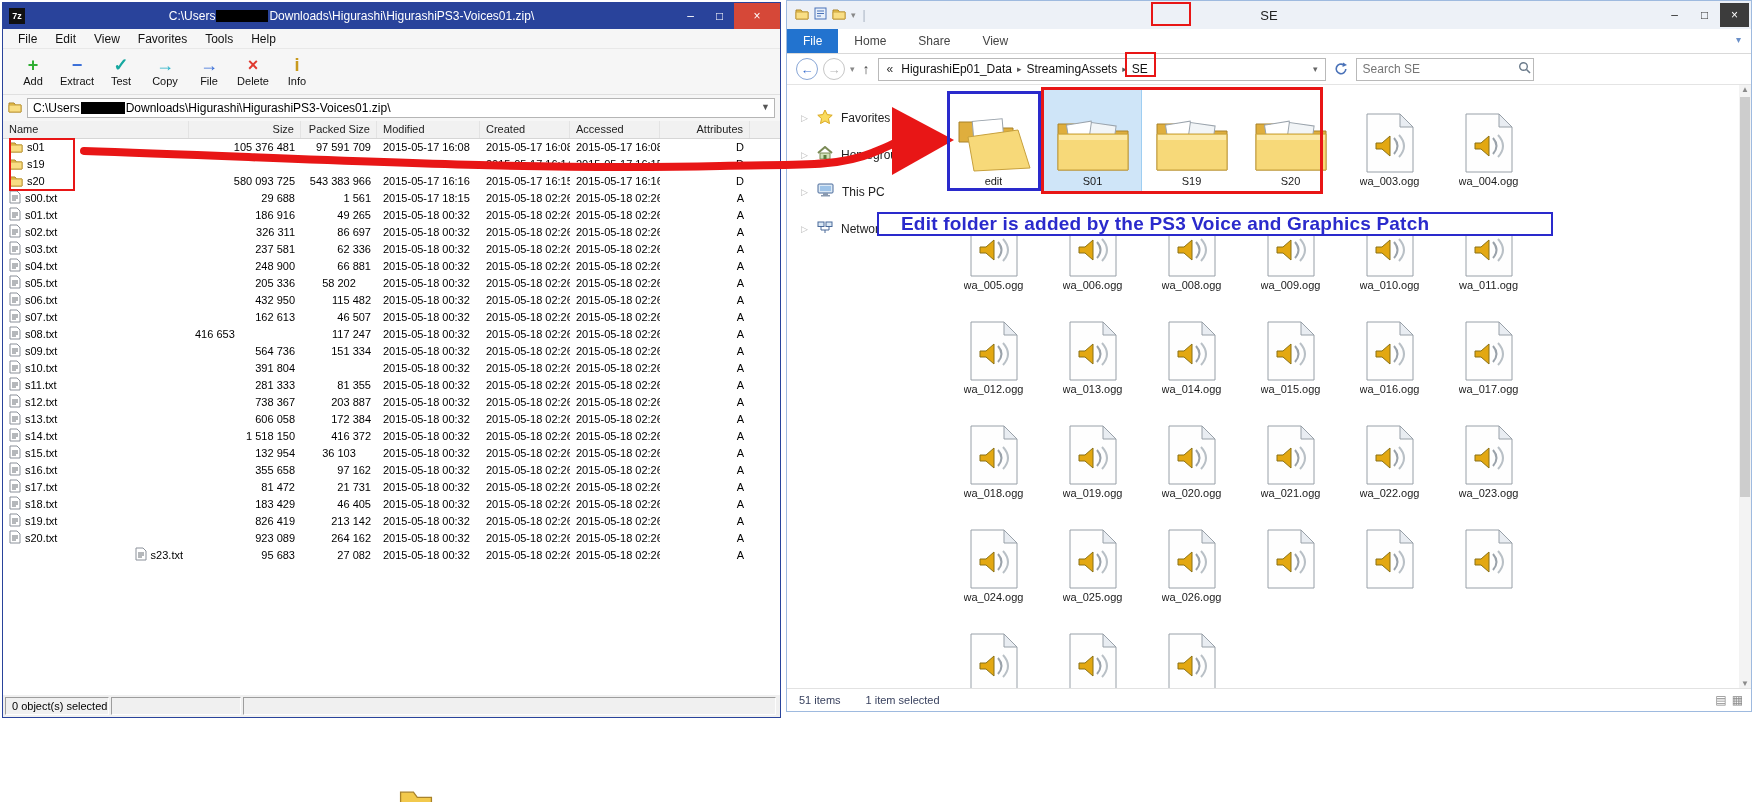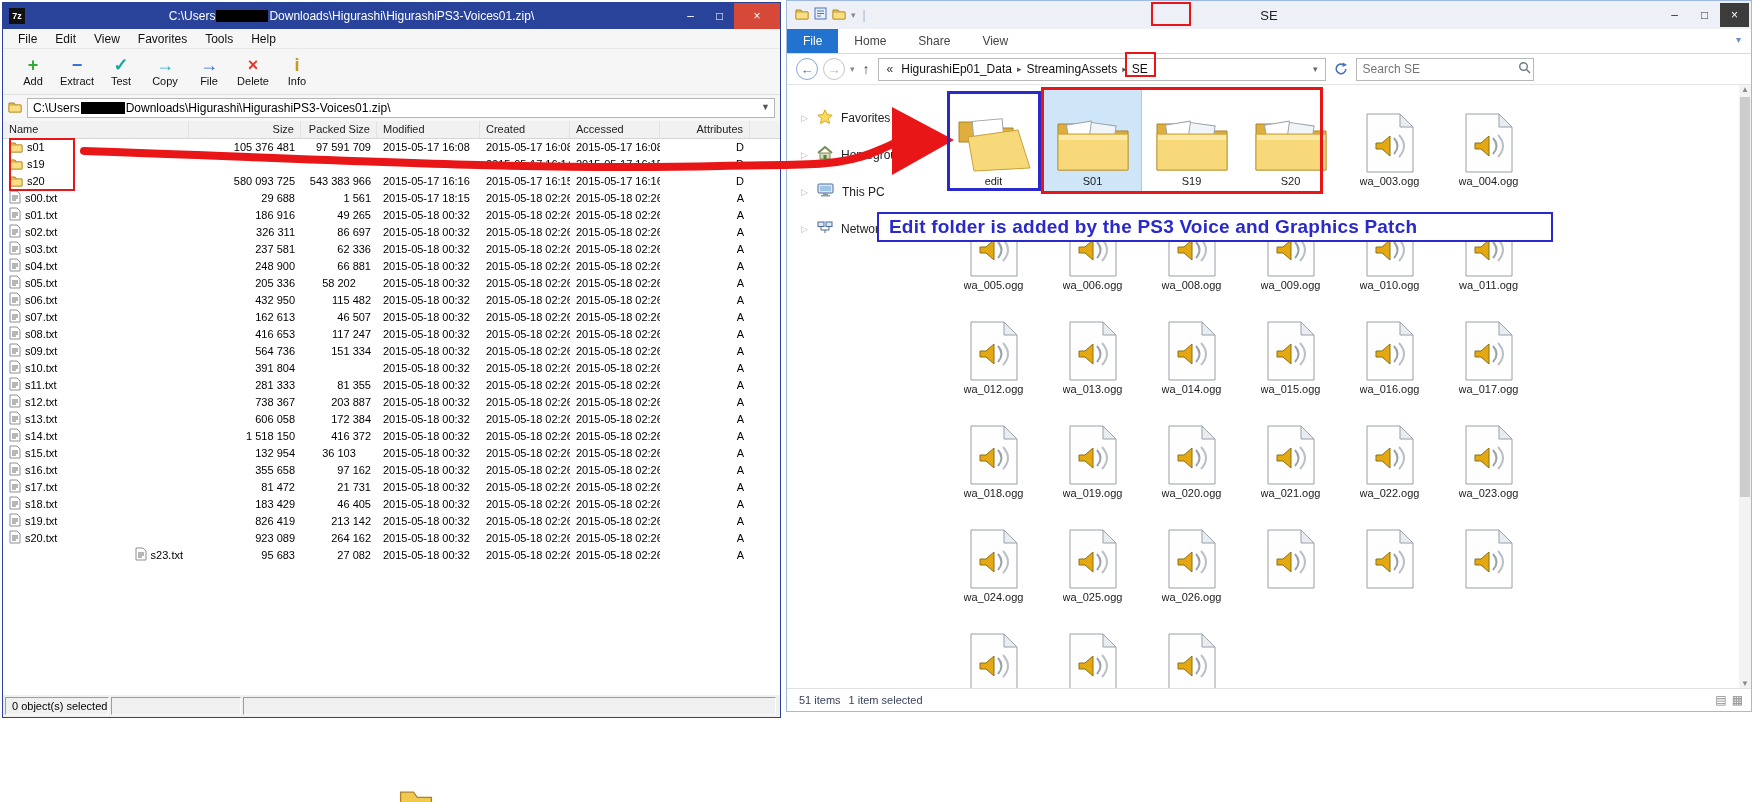--- a/index.html
+++ b/index.html
@@ -64,32 +64,32 @@
   .sb-item{height:37px;display:flex;align-items:center;gap:8px;padding-left:14px;font-size:12px;color:#222}
   .sb-chev{color:#b9b9b9;font-size:9px;width:8px}
   .exp-content{flex:1 1 auto;overflow:hidden}
   .exp-grid-inner{display:grid;grid-template-columns:repeat(6,99px);grid-auto-rows:104px;padding:4px 0 0 2px}
   .tile{width:97px;display:flex;flex-direction:column;align-items:center;padding-top:6px}
   .tile.selected{background:#cfe5f8;outline:1px solid #9ecef2}
   .ticon{height:78px;display:flex;align-items:flex-end;justify-content:center}
   .tlabel{margin-top:2px;font-size:11px;color:#1a1a1a;max-width:95px;white-space:nowrap;overflow:hidden}
   .exp-scroll{flex:0 0 12px;background:#f3f3f3;display:flex;flex-direction:column;align-items:center;font-size:8px;color:#8a8a8a}
   .scroll-thumb{width:10px;height:400px;background:#cdcdcd;margin-top:3px}
-  .exp-status{flex:0 0 23px;border-top:1px solid #e2e2e2;display:flex;align-items:center;font-size:11px;color:#39425f;padding-left:12px;gap:8px;position:relative;background:#fff}
+  .exp-status{flex:0 0 23px;border-top:1px solid #e2e2e2;display:flex;align-items:center;font-size:11px;color:#39425f;padding-left:12px;gap:25px;position:relative;background:#fff}
   .exp-view-btns{position:absolute;right:8px;display:flex;gap:5px;color:#8a8a8a;font-size:12px}
 
   
   .anno{position:absolute;pointer-events:none;z-index:60}
   .anno-box{border-style:solid}
   #anno-names{left:9px;top:138px;width:66px;height:53px;border-width:2px}
   #anno-folders{left:1041px;top:87px;width:282px;height:107px;border-width:3px}
   #anno-title-se{left:1151px;top:2px;width:40px;height:24px;border-width:2px}
   #anno-crumb-se{left:1125px;top:52px;width:31px;height:25px;border-width:2px}
   #anno-edit{left:947px;top:91px;width:94px;height:100px;border-width:3px}
-  #anno-callout{left:877px;top:212px;width:676px;height:30px;border-width:2px;background:#fff;display:flex;align-items:center;padding-left:10px;font-weight:bold;font-size:19px;letter-spacing:.2px}
+  #anno-callout{left:877px;top:212px;width:676px;height:24px;border-width:2px;background:#fff;display:flex;align-items:center;padding-left:22px;font-weight:bold;font-size:19px;letter-spacing:.2px}
   #anno-arrow-svg{position:absolute;left:0;top:0;z-index:58;pointer-events:none}
   #taskbar-peek{position:absolute;left:398px;top:787px;z-index:0}
 </style>
 </head>
 <body>
 
 <div id="stage">
 
   <div id="zipwin">
     <div class="zip-titlebar">
@@ -287,21 +287,21 @@
           <span class="zcell" style="width: 103px; text-align: left;">2015-05-18 00:32</span>
           <span class="zcell" style="width: 90px; text-align: left;">2015-05-18 02:26</span>
           <span class="zcell" style="width: 90px; text-align: left;">2015-05-18 02:26</span>
           <span class="zcell" style="width: 90px; text-align: right;">A</span>
         </div>
         <div class="zrow">
           <span class="zcell zname" style="width: 186px; text-align: left;"><span><svg width="12" height="14" viewBox="0 0 12 14">
                 <path d="M1 1 h7 l3 3 v9 H1 z" fill="#ffffff" stroke="#8a9099"></path>
                 <path d="M3 6 h6 M3 8 h6 M3 10 h4" stroke="#6a7077" stroke-width="1" fill="none"></path>
               </svg></span><span>s08.txt</span></span>
-          <span class="zcell" style="width: 112px; text-align: right;">416 653</span>
+          <span class="zcell" style="width: 112px; ">416 653</span>
           <span class="zcell" style="width: 76px; text-align: right;">117 247</span>
           <span class="zcell" style="width: 103px; text-align: left;">2015-05-18 00:32</span>
           <span class="zcell" style="width: 90px; text-align: left;">2015-05-18 02:26</span>
           <span class="zcell" style="width: 90px; text-align: left;">2015-05-18 02:26</span>
           <span class="zcell" style="width: 90px; text-align: right;">A</span>
         </div>
         <div class="zrow">
           <span class="zcell zname" style="width: 186px; text-align: left;"><span><svg width="12" height="14" viewBox="0 0 12 14">
                 <path d="M1 1 h7 l3 3 v9 H1 z" fill="#ffffff" stroke="#8a9099"></path>
                 <path d="M3 6 h6 M3 8 h6 M3 10 h4" stroke="#6a7077" stroke-width="1" fill="none"></path>

